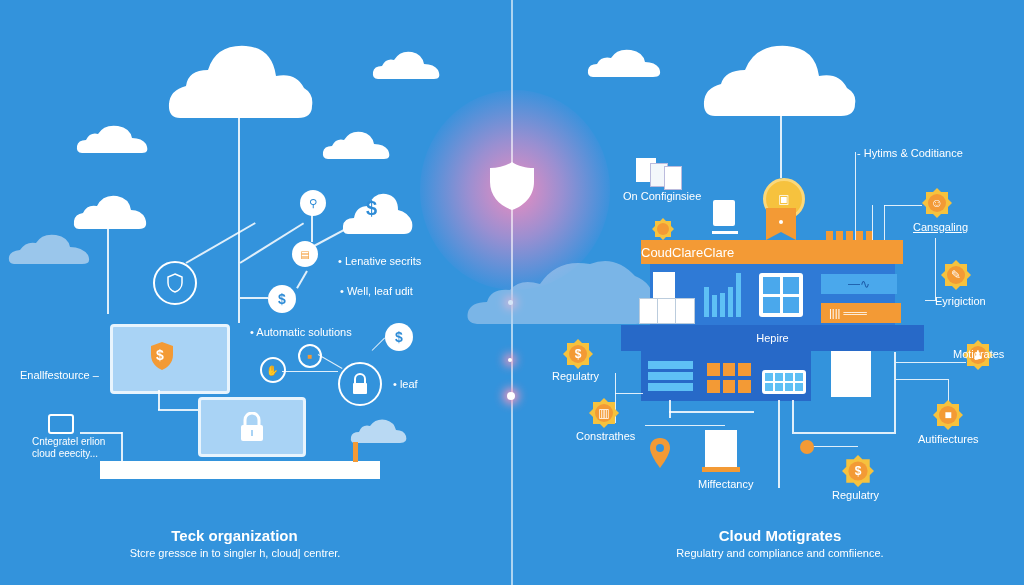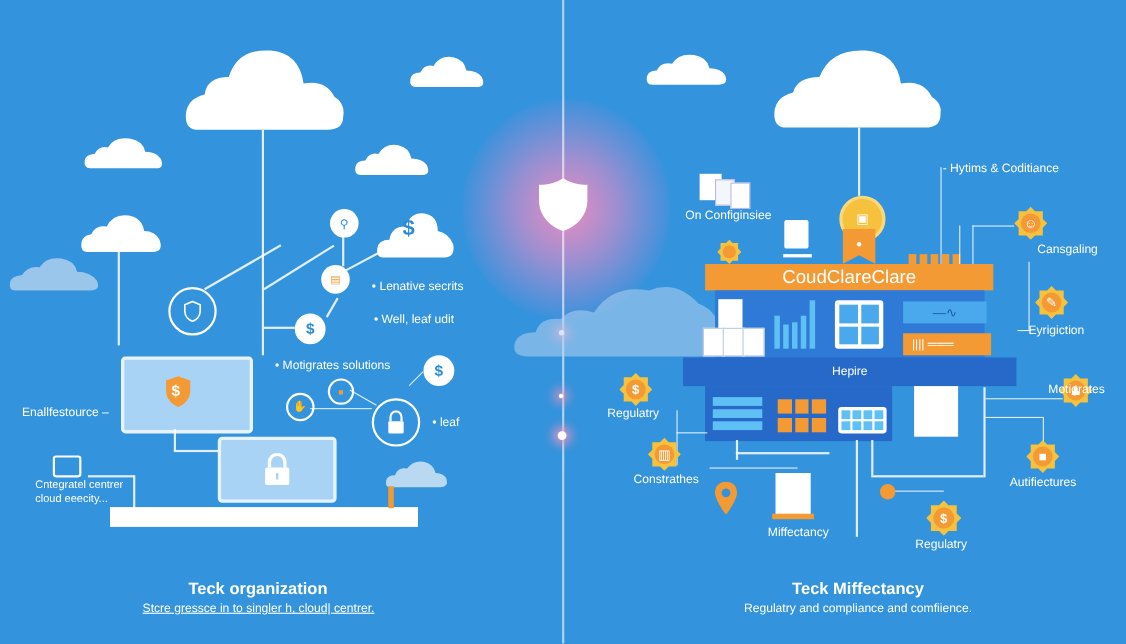--- a/index.html
+++ b/index.html
@@ -15,21 +15,21 @@
   .line{position:absolute;background:rgba(255,255,255,0.85);}
   .circ{position:absolute;border-radius:50%;background:#fff;border:2px solid rgba(255,255,255,0.9);display:flex;align-items:center;justify-content:center;color:#2d8bd6;font-weight:bold;}
   .circ-o{position:absolute;border-radius:50%;border:2px solid #fff;background:transparent;display:flex;align-items:center;justify-content:center;}
   .lbl{position:absolute;font-size:11px;color:#fff;white-space:nowrap;}
   .monitor{position:absolute;background:#a9d3f5;border:3px solid #e8f4fd;border-radius:4px;display:flex;align-items:center;justify-content:center;}
   .badge{position:absolute;width:30px;height:30px;display:flex;align-items:center;justify-content:center;}
   .badge svg{position:absolute;left:0;top:0;}
   .badge span{position:relative;font-size:12px;font-weight:bold;color:#fff;}
   .title{position:absolute;font-size:15px;font-weight:bold;color:#fff;text-align:center;}
   .sub{position:absolute;font-size:11px;color:#fff;text-align:center;}
-  .orangebar{position:absolute;background:#f39a35;display:flex;align-items:center;justify-content:center;font-size:17px;color:#fff;}
+  .orangebar{position:absolute;background:#f39a35;display:flex;align-items:center;justify-content:flex-start;font-size:13px;color:#fff;}
   .navyblock{position:absolute;background:#2769c8;}
 </style>
 </head>
 <body>
 
 <div class="glow"></div>
 <div class="divider"></div>
 <div class="dot-glow" style="left:508px;top:300px;width:5px;height:5px;"></div>
 <div class="dot-glow" style="left:508px;top:358px;width:4px;height:4px;"></div>
 <div class="dot-glow" style="left:507px;top:392px;"></div>
@@ -95,24 +95,24 @@
 <div class="line" style="left:240px;top:297px;width:28px;height:2px;"></div>
 <div class="circ-o" style="left:153px;top:261px;width:40px;height:40px;">
   <svg width="18" height="20" viewBox="0 0 18 20">
       <path d="M9 1 L16 4 L16 10 C16 15 12 18 9 19 C6 18 2 15 2 10 L2 4 Z" fill="none" stroke="#fff" stroke-width="1.5"></path>
     </svg>
 </div>
 <div class="line" style="left:186px;top:262px;width:80px;height:2px;transform:rotate(-30deg);transform-origin:left;"></div>
 
 <span class="lbl" style="left:338px;top:255px;">• <span>Lenative secrits</span></span>
 <span class="lbl" style="left:340px;top:285px;">• <span>Well, leaf udit</span></span>
-<span class="lbl" style="left:250px;top:326px;">• <span>Motigrates solutions</span></span>
+<span class="lbl" style="left:250px;top:326px;">• <span>Automatic solutions</span></span>
 <span class="lbl" style="left:393px;top:378px;">• <span>leaf</span></span>
 <span class="lbl" style="left:20px;top:369px;"><span>Enallfestource</span> –</span>
-<span class="lbl" style="left:32px;top:436px;font-size:10px;line-height:12px;"><span>Cntegratel centrer</span><br><span>cloud eeecity...</span></span>
+<span class="lbl" style="left:32px;top:436px;font-size:10px;line-height:12px;"><span>Cntegratel erlion</span><br><span>cloud eeecity...</span></span>
 <div class="abs" style="left:48px;top:414px;width:22px;height:16px;border:2px solid #fff;border-radius:3px;"></div>
 <div class="line" style="left:80px;top:432px;width:42px;height:2px;"></div>
 <div class="line" style="left:121px;top:432px;width:2px;height:30px;"></div>
 
 <div class="monitor" style="left:110px;top:324px;width:114px;height:64px;">
   <div class="abs" style="left:36px;top:14px;">
     <svg width="26" height="30" viewBox="0 0 26 30">
         <path d="M13 1 L24 5 L24 14 C24 22 18 27 13 29 C8 27 2 22 2 14 L2 5 Z" fill="#f39a35"></path>
       </svg>
     <span class="abs" style="left:7px;top:6px;font-size:14px;font-weight:bold;color:#fff;">$</span>
@@ -146,21 +146,21 @@
 <div class="line" style="left:372px;top:350px;width:18px;height:1px;transform:rotate(-45deg);transform-origin:left;"></div>
 <div class="circ" style="left:385px;top:323px;width:24px;height:24px;font-size:14px;">$</div>
 <div class="cloud" style="left:350px;top:418px;">
   <svg width="58" height="26" viewBox="0 0 58 26">
       <path d="M5 25 Q0 25 1 19 Q2 14 9 14 Q12 6 20 8 Q26 0 36 2 Q44 4 46 12 Q54 12 56 18 Q58 25 50 25 Z" fill="rgba(200,225,245,0.9)"></path>
     </svg>
 </div>
 <div class="abs" style="left:353px;top:442px;width:5px;height:20px;background:#f39a35;"></div>
 
 <div class="title" style="left:112px;top:527px;width:245px;">Teck organization</div>
-<div class="sub" style="left:90px;top:547px;width:290px;text-decoration:underline;">Stcre gressce in to singler h, cloud| centrer.</div>
+<div class="sub" style="left:90px;top:547px;width:290px;">Stcre gressce in to singler h, cloud| centrer.</div>
 
 <div class="cloud" style="left:587px;top:48px;">
   <svg width="76" height="30" viewBox="0 0 76 30">
       <path d="M6 29 Q0 29 1 22 Q2 16 10 16 Q14 8 24 10 Q30 0 44 2 Q56 4 58 14 Q68 14 72 20 Q76 29 66 29 Z" fill="#fff"></path>
     </svg>
 </div>
 <div class="cloud" style="left:703px;top:42px;">
   <svg width="154" height="76" viewBox="0 0 154 76">
       <path d="M12 74 Q0 74 1 60 Q2 46 18 42 Q22 28 42 28 Q52 2 84 4 Q112 6 116 34 Q136 30 144 46 Q154 52 152 62 Q152 74 138 74 Z" fill="#fff"></path>
     </svg>
@@ -205,21 +205,21 @@
 <div class="line" style="left:872px;top:205px;width:1px;height:38px;"></div>
 <div class="line" style="left:884px;top:205px;width:1px;height:38px;"></div>
 <div class="line" style="left:884px;top:205px;width:38px;height:1px;"></div>
 <div class="badge" style="left:922px;top:188px;">
   <svg width="30" height="30" viewBox="0 0 30 30">
       <polygon points="15,0 19,4 26,4 26,11 30,15 26,19 26,26 19,26 15,30 11,26 4,26 4,19 0,15 4,11 4,4 11,4" fill="#f6c23e"></polygon>
       <circle cx="15" cy="15" r="9" fill="#f39a35"></circle>
     </svg>
     <span>☺</span>
 </div>
-<span class="lbl" style="left:943px;top:221px;">Cansgaling</span>
+<span class="lbl" style="left:913px;top:221px;text-decoration:underline;">Cansgaling</span>
 
 <div class="orangebar" style="left:641px;top:240px;width:262px;height:24px;">
   <span>Coud</span>
   <span>Clare</span>
   <span>Clare</span>
 </div>
 
 <div class="navyblock" style="left:650px;top:264px;width:245px;height:62px;background:#2f7ad6;"></div>
 <div class="abs" style="left:639px;top:272px;width:55px;height:52px;">
   <div class="abs" style="left:14px;top:0;width:22px;height:30px;background:#fff;"></div>
@@ -342,14 +342,14 @@
 <span class="lbl" style="left:953px;top:348px;">Motigrates</span>
 <div class="badge" style="left:933px;top:400px;">
   <svg width="30" height="30" viewBox="0 0 30 30">
       <polygon points="15,0 19,4 26,4 26,11 30,15 26,19 26,26 19,26 15,30 11,26 4,26 4,19 0,15 4,11 4,4 11,4" fill="#f6c23e"></polygon>
       <circle cx="15" cy="15" r="9" fill="#f39a35"></circle>
     </svg>
     <span>■</span>
 </div>
 <span class="lbl" style="left:918px;top:433px;">Autifiectures</span>
 
-<div class="title" style="left:650px;top:527px;width:260px;">Teck Miffectancy</div>
+<div class="title" style="left:650px;top:527px;width:260px;">Cloud Motigrates</div>
 <div class="sub" style="left:630px;top:547px;width:300px;">Regulatry and compliance and comfiience.</div>
 
 </body></html>

